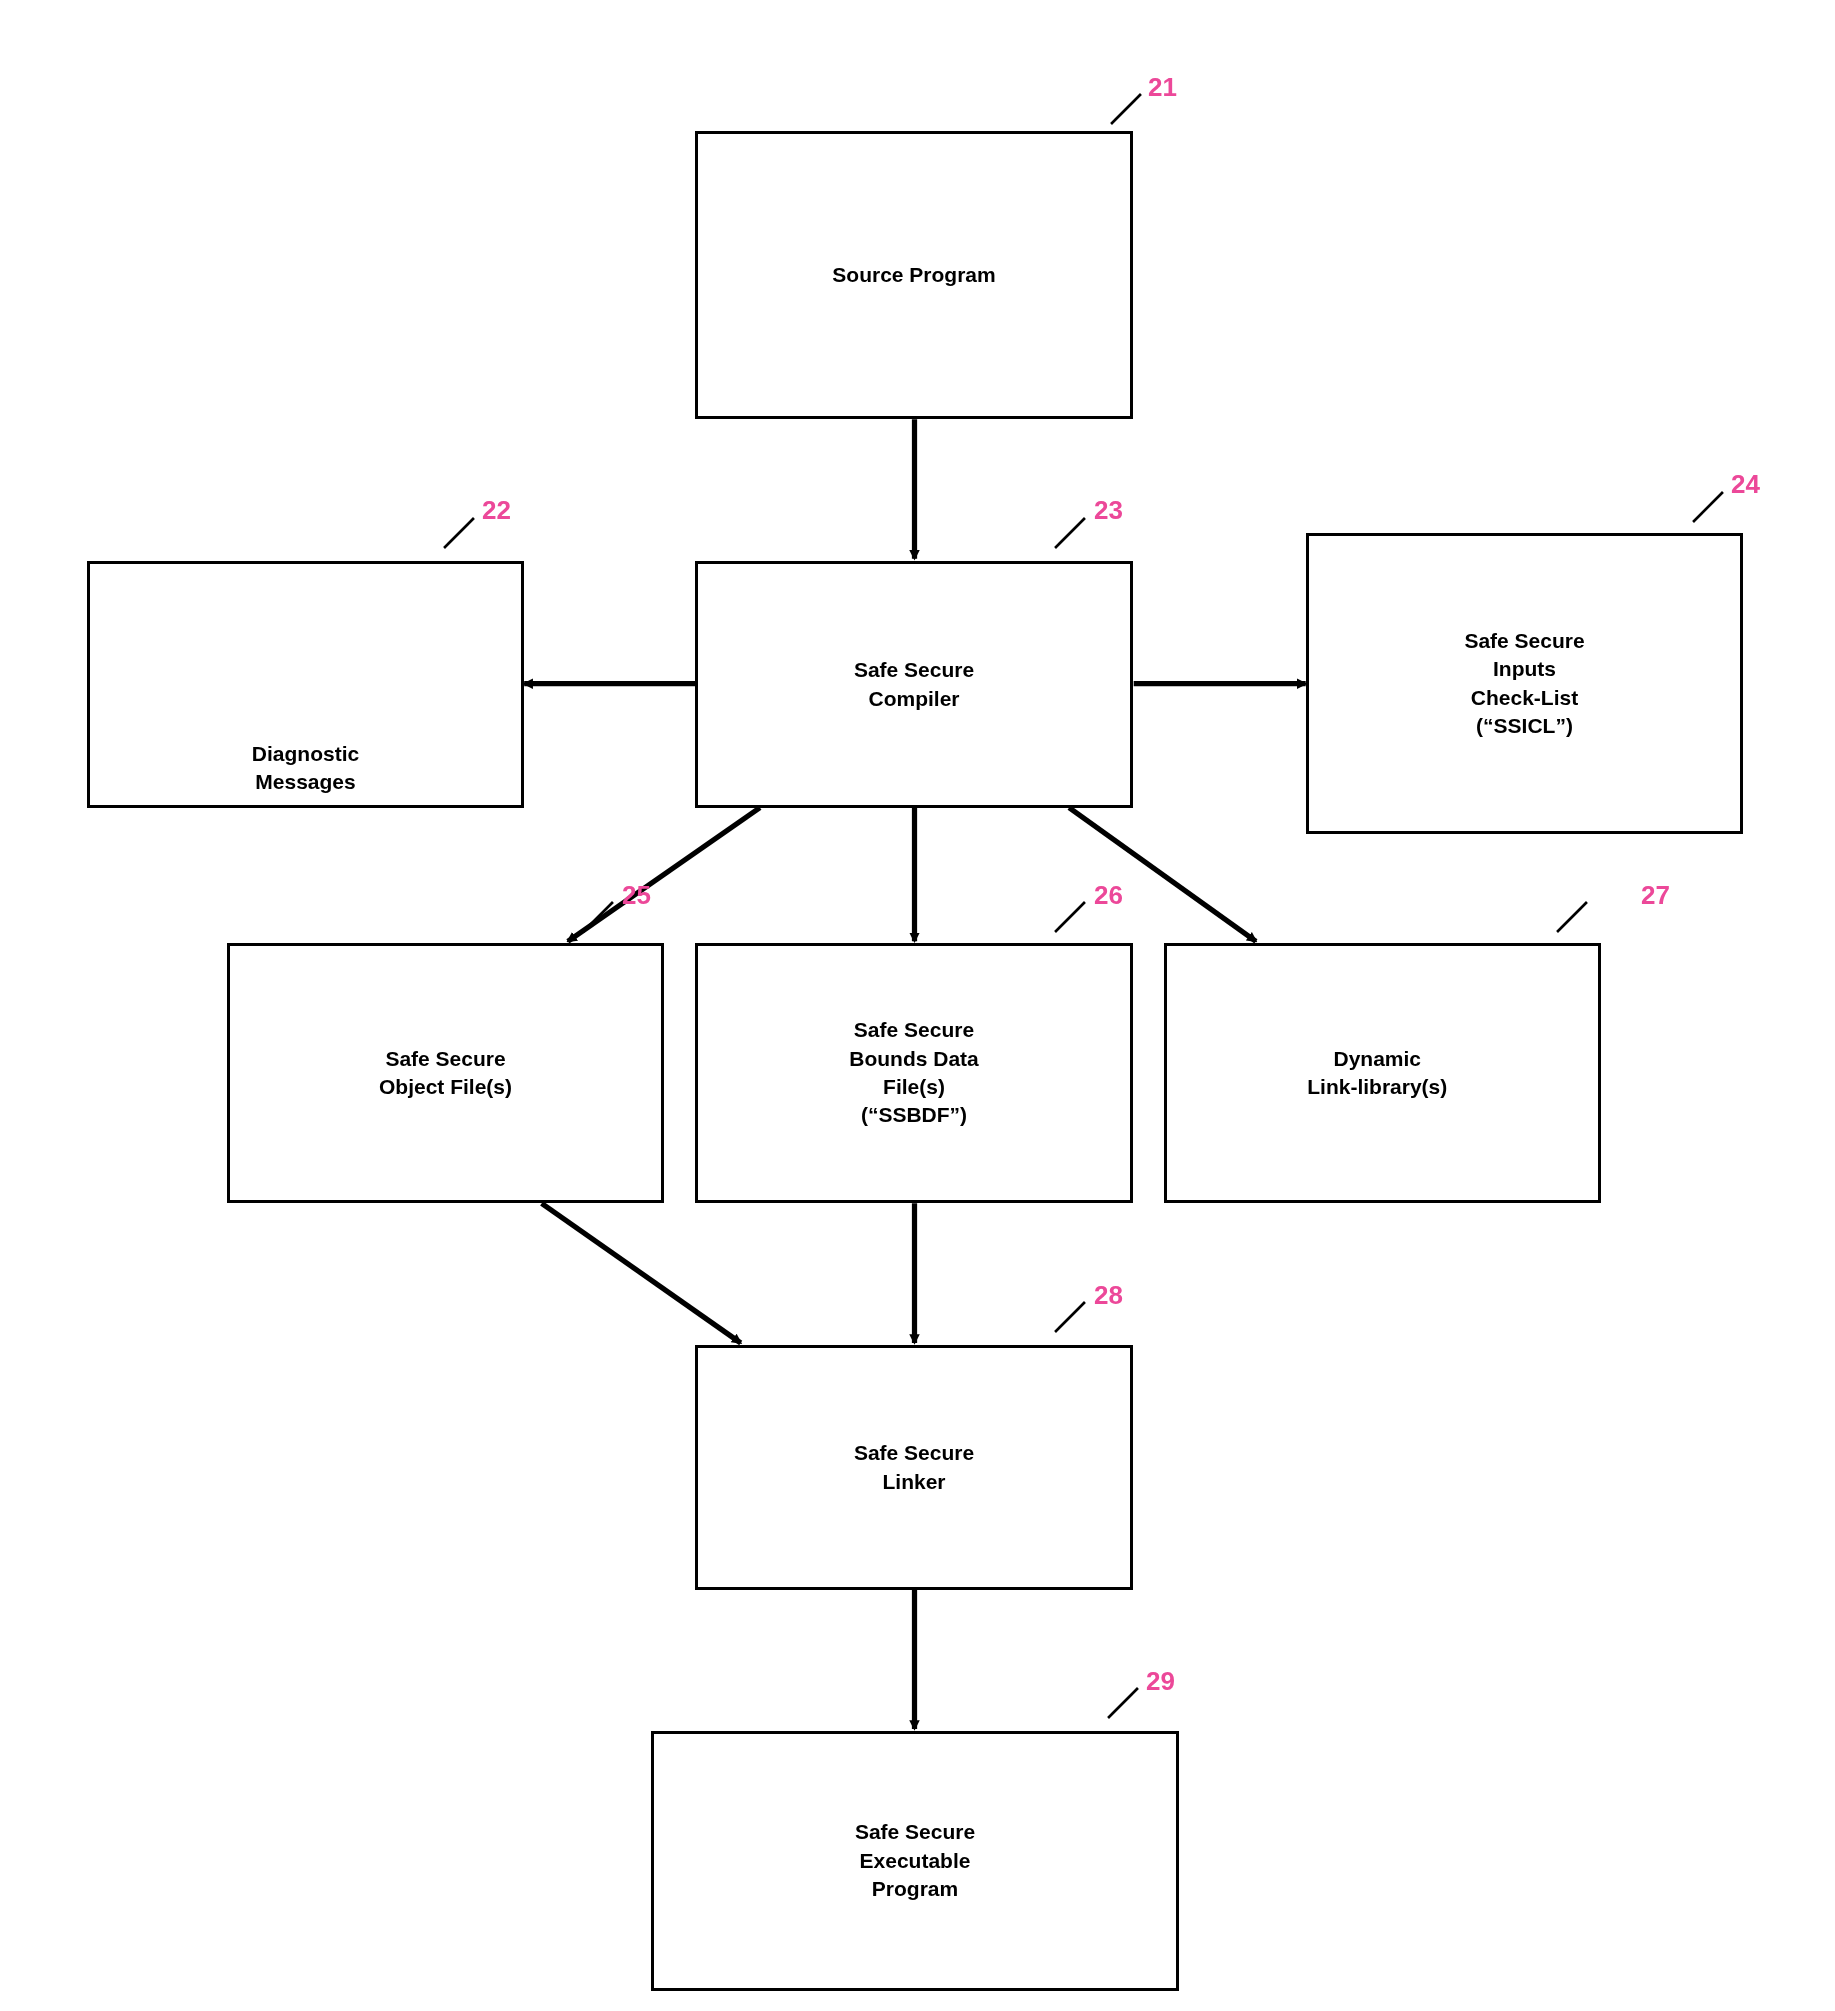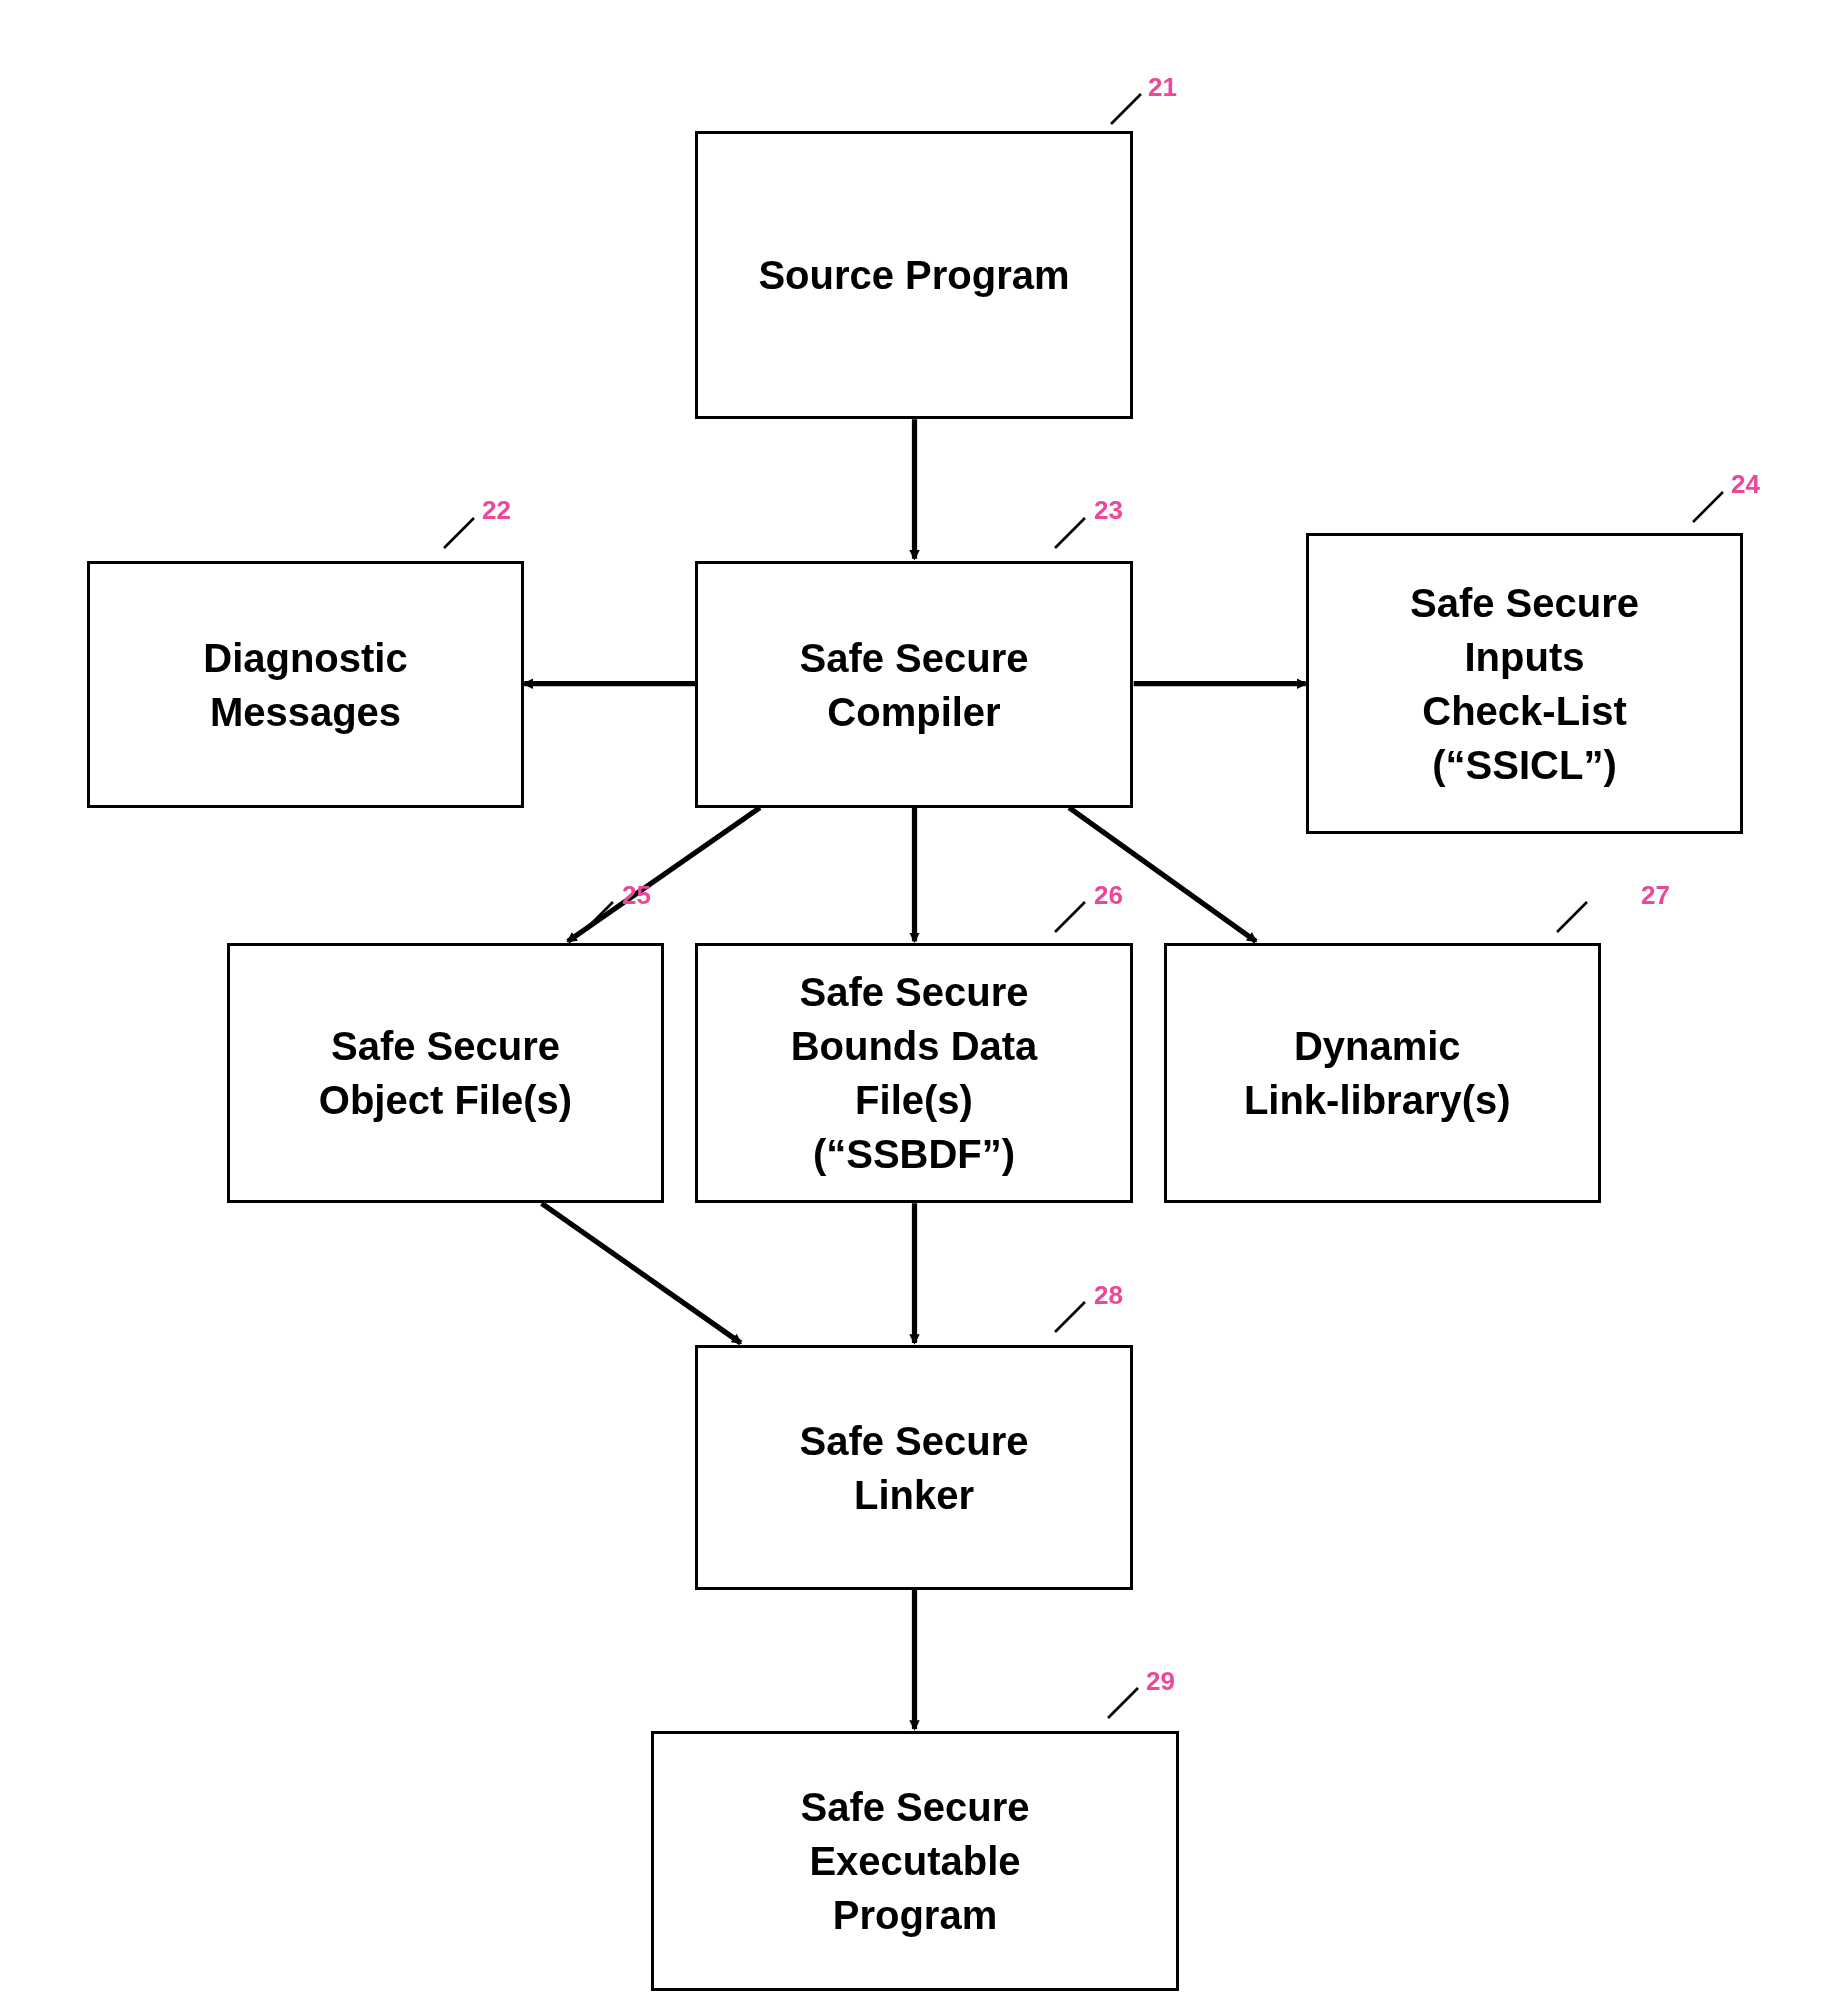--- a/index.html
+++ b/index.html
@@ -16,21 +16,21 @@
   }
   .box {
     position: absolute;
     background: #ffffff;
     border: 3.5px solid #000000;
     box-sizing: border-box;
     display: flex;
     align-items: center;
     justify-content: center;
     text-align: center;
-    font-size: 40px;
+    font-size: 21px;
     font-weight: bold;
     line-height: 1.35;
     padding: 8.7px 17.5px;
     white-space: pre-line;
   }
   .ref-label {
     position: absolute;
     font-size: 26px;
     font-weight: bold;
     color: #ec4899;
@@ -84,21 +84,21 @@
   </svg>
 
   <div class="box" style="left:695px; top:131px; width:438px; height:288px;">
     <span>Source Program</span>
   </div>
   <svg class="ref-tick" style="left:1104px; top:87px;" viewBox="0 0 50 50" width="44" height="44">
       <line x1="8" y1="42" x2="42" y2="8" stroke="#000" stroke-width="3"></line>
     </svg>
   <div class="ref-label" style="left:1148px; top:72px;">21</div>
 
-  <div class="box" style="left:87px; top:561px; width:437px; height:247px;">
+  <div class="box" style="left:87px; top:561px; width:437px; height:247px;align-items:flex-end;">
     <span>Diagnostic
 Messages</span>
   </div>
   <svg class="ref-tick" style="left:437px; top:511px;" viewBox="0 0 50 50" width="44" height="44">
       <line x1="8" y1="42" x2="42" y2="8" stroke="#000" stroke-width="3"></line>
     </svg>
   <div class="ref-label" style="left:482px; top:495px;">22</div>
 
   <div class="box" style="left:695px; top:561px; width:438px; height:247px;">
     <span>Safe Secure

